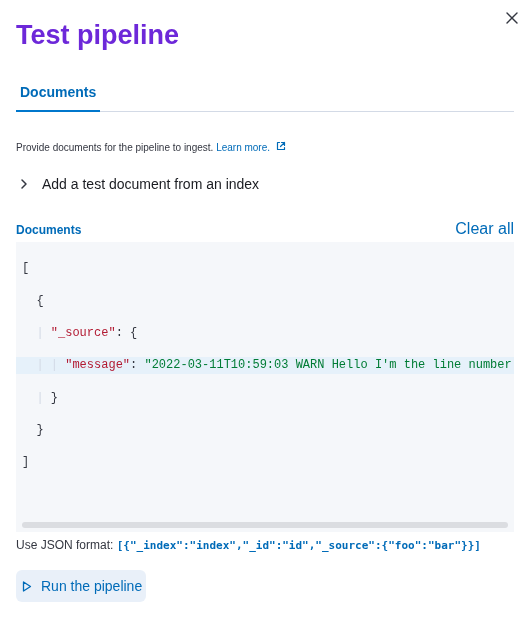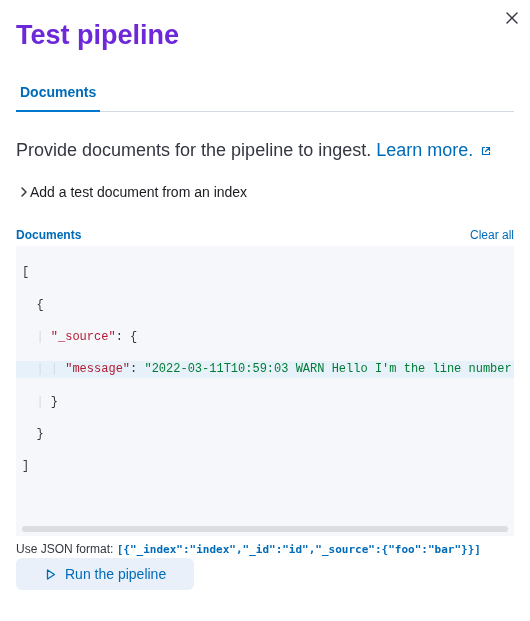--- a/index.html
+++ b/index.html
@@ -50,59 +50,60 @@
     color: #343741;
     position: relative;
     top: 1px;
     border-bottom: 2px solid transparent;
   }
   .tab.active {
     color: #006bb8;
     border-bottom: 2px solid #07C;
   }
   .desc {
-    font-size: 18px;
+    font-size: 10px;
     color: #343741;
     margin-bottom: 18px;
   }
   .learn-link {
     color: #006bb8;
     text-decoration: none;
     font-weight: 400;
     cursor: pointer;
   }
   .ext-icon {
     display: inline-block;
     margin-left: 2px;
     vertical-align: -1px;
   }
   .accordion {
     display: flex;
     align-items: center;
+    gap: 12px;
     font-size: 14px;
     color: #1a1c21;
     background: none;
     border: none;
     cursor: pointer;
     padding: 4px 2px;
     margin-bottom: 24px;
   }
   .doc-header {
     display: flex;
     justify-content: space-between;
     align-items: baseline;
     margin-bottom: 4px;
   }
   .doc-label {
     font-size: 12px;
     font-weight: 600;
     color: #006bb8;
   }
   .clear-all {
-    font-size: 12px;
+    font-size: 16px;
     color: #006bb8;
     background: none;
     border: none;
     cursor: pointer;
   }
   .editor {
     background: #f5f7fa;
     font-family: Menlo, Consolas, "Courier New", monospace;
     font-size: 12px;
     line-height: 1.35;
@@ -128,37 +129,37 @@
     left: 6px; right: 6px; bottom: 4px;
     height: 6px;
     background: #c9cbd1;
     border-radius: 3px;
     opacity: 0.6;
   }
   .hint {
     font-size: 12px;
     color: #343741;
     margin-top: 6px;
-    margin-bottom: 2px;
+    margin-bottom: 18px;
   }
   .hint-code {
     font-family: Menlo, Consolas, monospace;
     font-weight: 700;
     color: #006bb8;
     font-size: 11px;
   }
   .run-btn {
     display: inline-flex;
     align-items: center;
     gap: 8px;
     background: #e9f0f9;
     color: #006bb8;
     border: none;
     border-radius: 6px;
-    padding: 8px 28px;
+    padding: 8px 4px;
     font-size: 14px;
     font-weight: 400;
     cursor: pointer;
   }
   .run-btn svg { display: block; }
 </style>
 </head>
 <body>
 
 

